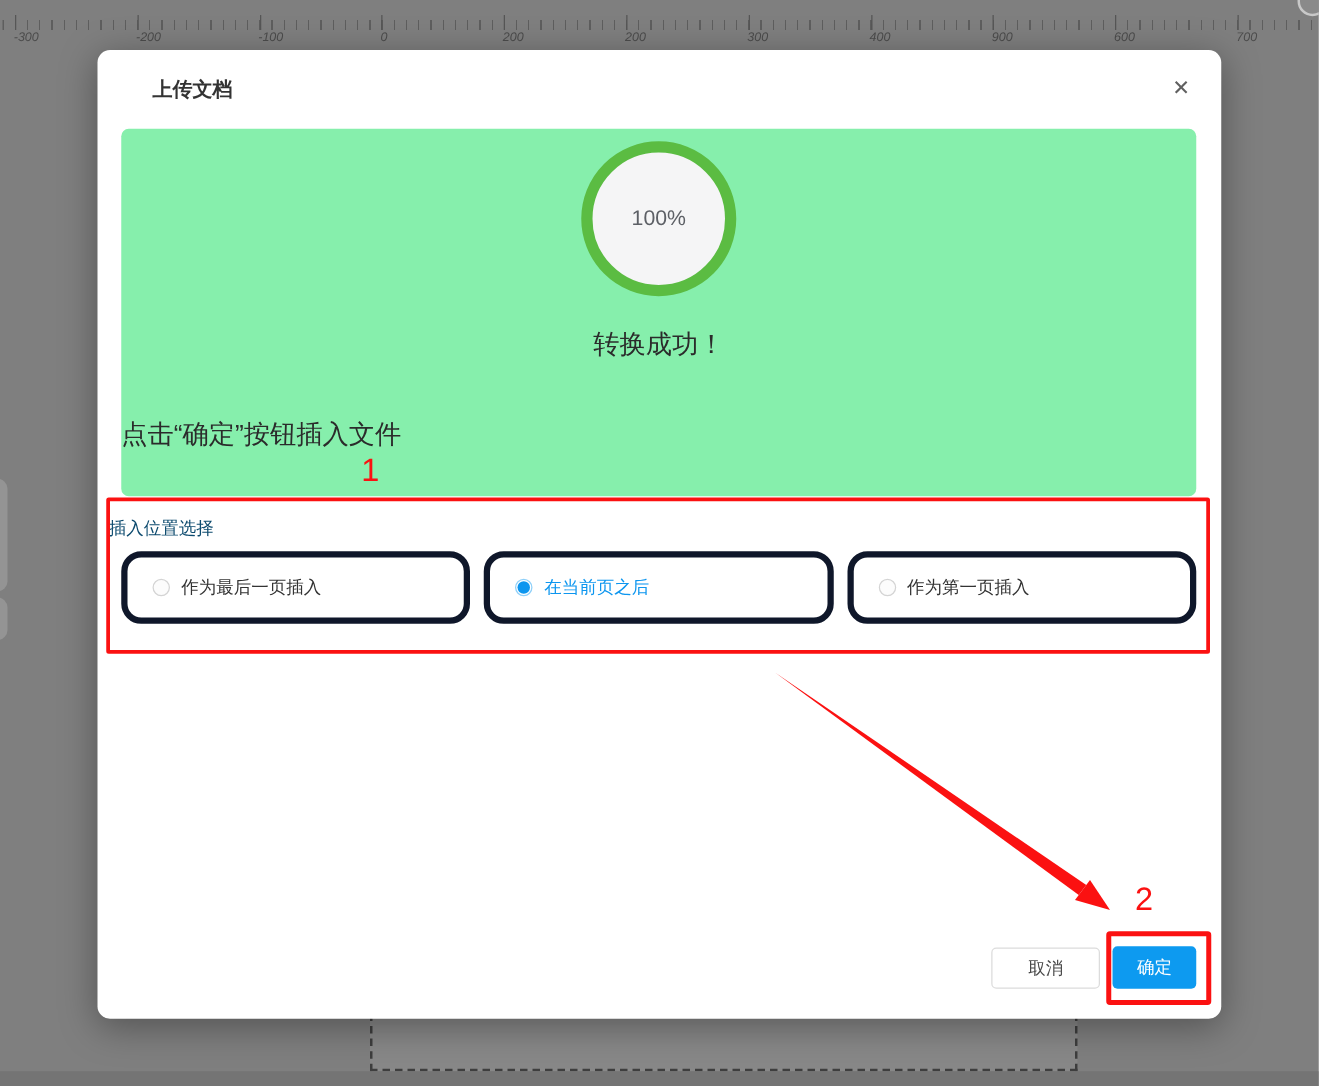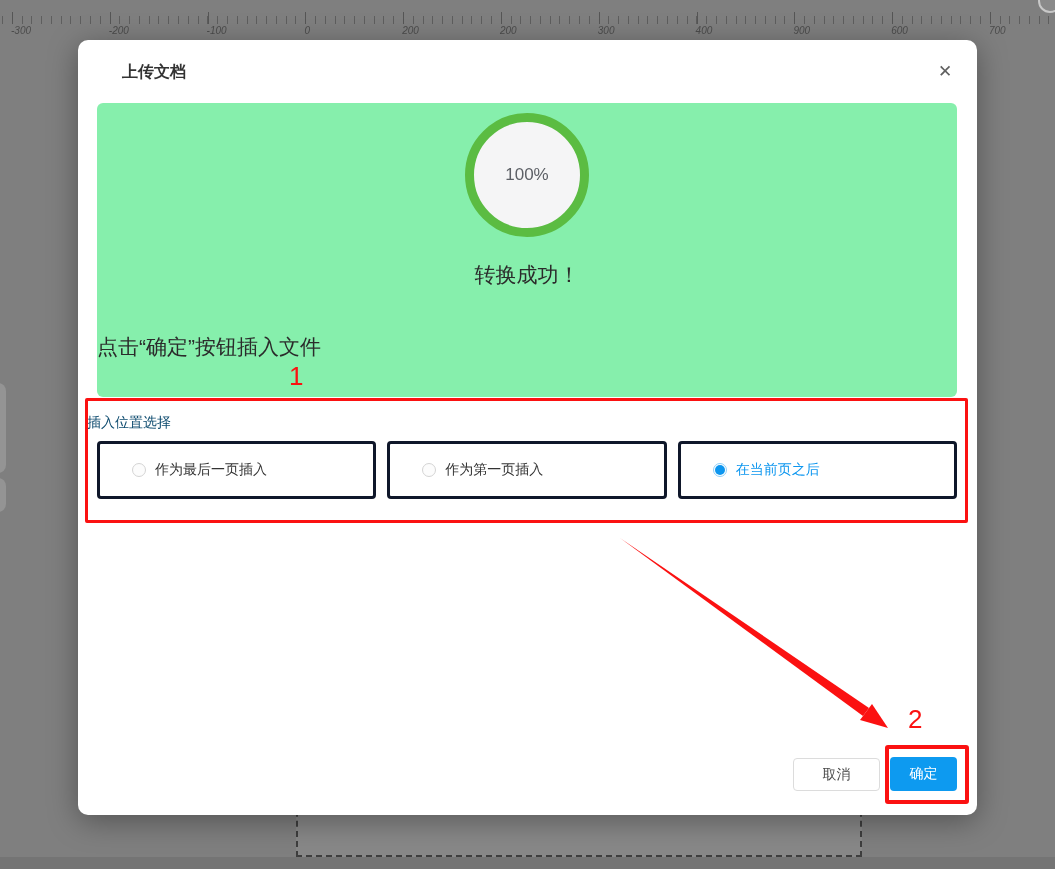--- a/index.html
+++ b/index.html
@@ -87,22 +87,22 @@
   .section-label {
     position:absolute; left:9px; top:374px;
     font-size:14px; color:#0c4a6e;
   }
   .options-row {
     position:absolute; left:19px; top:401px; width:860px; height:58px;
     display:flex; gap:11px;
   }
   .option-box {
     flex:1; height:58px; background:#ffffff;
-    border:3px solid #0f172a; border-radius:4px;
-    display:flex; align-items:center; padding-left:32px; gap:9px;
+    border:5px solid #0f172a; border-radius:16px;
+    display:flex; align-items:center; padding-left:20px; gap:9px;
     cursor:pointer;
   }
   .radio {
     width:14px; height:14px; border-radius:50%;
     border:1px solid #d4d4d4; background:#fcfcfc;
     position:relative; flex:0 0 auto;
   }
   .option-label { font-size:14px; color:#333333; }
   .option-box.selected .radio {
     border:1px solid #8fd0f9; background:#ffffff;
@@ -194,27 +194,27 @@
     <div class="status-msg-2">点击“确定”按钮插入文件</div>
   </div>
 
   <div class="section-label">插入位置选择</div>
 
   <div class="options-row">
     <div class="option-box">
       <span class="radio"></span>
       <span class="option-label">作为最后一页插入</span>
     </div>
+    <div class="option-box selected">
+      <span class="radio"></span>
+      <span class="option-label">在当前页之后</span>
+    </div>
     <div class="option-box">
       <span class="radio"></span>
       <span class="option-label">作为第一页插入</span>
-    </div>
-    <div class="option-box selected">
-      <span class="radio"></span>
-      <span class="option-label">在当前页之后</span>
     </div>
   </div>
 
   <button class="btn-cancel">取消</button>
   <button class="btn-confirm">确定</button>
 </div>
 
 <div class="anno anno-rect-1"></div>
 <div class="anno anno-num anno-num-1">1</div>
 <svg class="anno-arrow-svg" viewBox="0 0 1055 869" xmlns="http://www.w3.org/2000/svg">

